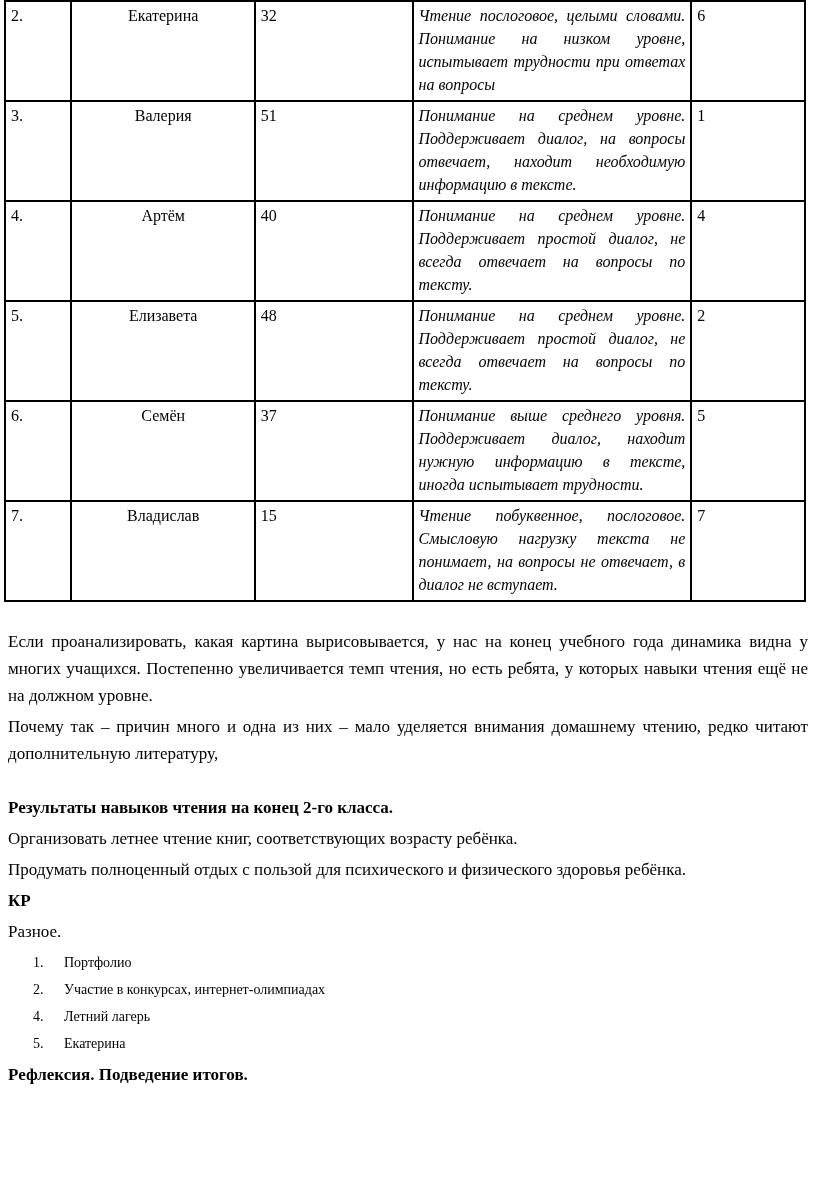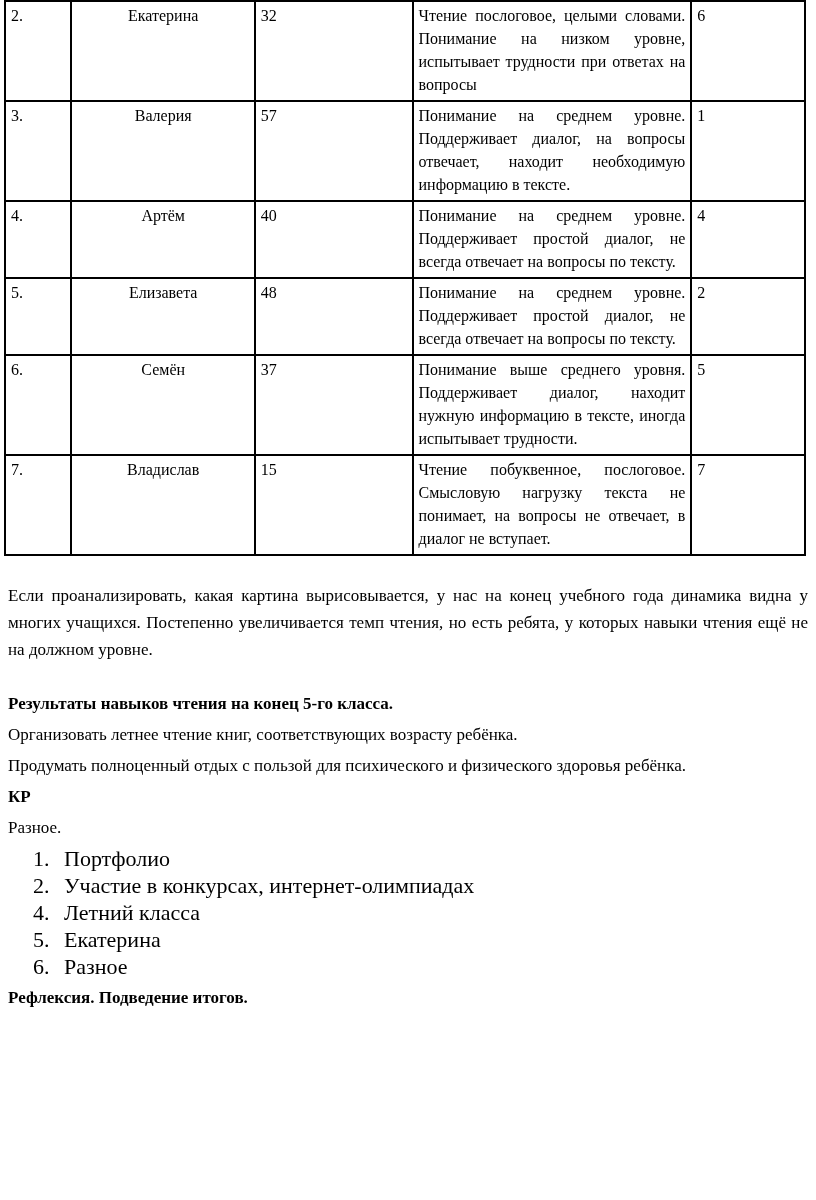--- a/index.html
+++ b/index.html
@@ -29,41 +29,41 @@
   }
   table.results td {
     border: 2px solid #000000;
     vertical-align: top;
     padding: 2px 5px 4px 5px;
     box-sizing: border-box;
   }
   td.c-num   { width: 62px;  padding-left: 8px; }
   td.c-name  { width: 171px; text-align: center; }
   td.c-speed { width: 147px; padding-left: 30px; }
-  td.c-desc  { width: 260px; text-align: justify; }
+  td.c-desc  { width: 260px; text-align: justify; font-style: italic; }
   td.c-score { width: 106px; padding-left: 8px; }
 
   
   .content {
     margin-top: 26px;
     font-size: 17px;
     line-height: 27px;
   }
   .content p {
     margin: 4px;
   }
   .p-justify { text-align: justify; }
   .bold { font-weight: bold; }
   .gap-above { margin-top: 27px !important; }
 
   
   .list-row {
     padding-left: 29px;
     line-height: 27px;
-    font-size: 22px;
+    font-size: 14px;
   }
   .list-marker {
     display: inline-block;
     width: 31px;
   }
 </style>
 </head>
 <body>
 
 <div class="page">
@@ -73,21 +73,21 @@
       <tr>
         <td class="c-num">2.</td>
         <td class="c-name">Екатерина</td>
         <td class="c-speed">32</td>
         <td class="c-desc">Чтение послоговое, целыми словами. Понимание на низком уровне, испытывает трудности при ответах на вопросы</td>
         <td class="c-score">6</td>
       </tr>
       <tr>
         <td class="c-num">3.</td>
         <td class="c-name">Валерия</td>
-        <td class="c-speed">57</td>
+        <td class="c-speed">51</td>
         <td class="c-desc">Понимание на среднем уровне. Поддерживает диалог, на вопросы отвечает, находит необходимую информацию в тексте.</td>
         <td class="c-score">1</td>
       </tr>
       <tr>
         <td class="c-num">4.</td>
         <td class="c-name">Артём</td>
         <td class="c-speed">40</td>
         <td class="c-desc">Понимание на среднем уровне. Поддерживает простой диалог, не всегда отвечает на вопросы по тексту.</td>
         <td class="c-score">4</td>
       </tr>
@@ -111,41 +111,39 @@
         <td class="c-speed">15</td>
         <td class="c-desc">Чтение побуквенное, послоговое. Смысловую нагрузку текста не понимает, на вопросы не отвечает, в диалог не вступает.</td>
         <td class="c-score">7</td>
       </tr>
     </tbody>
   </table>
 
   <div class="content">
 
     <p class="p-justify">Если проанализировать, какая картина вырисовывается, у нас на конец учебного года динамика видна у многих учащихся. Постепенно увеличивается темп чтения, но есть ребята, у которых навыки чтения ещё не на должном уровне.</p>
+    <p class="p-justify">Почему так – причин много и одна из них – мало уделяется внимания домашнему чтению, редко читают дополнительную литературу,</p>
 
-    <p class="bold gap-above">Результаты навыков чтения на конец 5-го класса.</p>
+    <p class="bold gap-above">Результаты навыков чтения на конец 2-го класса.</p>
     <p>Организовать  летнее чтение книг, соответствующих возрасту ребёнка.</p>
     <p class="p-justify">Продумать полноценный отдых с пользой для психического и физического здоровья ребёнка.</p>
     <p class="bold">КР</p>
     <p>Разное.</p>
 
     <div>
       <div class="list-row">
         <span class="list-marker">1.</span><span>Портфолио</span>
       </div>
       <div class="list-row">
         <span class="list-marker">2.</span><span>Участие в конкурсах, интернет-олимпиадах</span>
       </div>
       <div class="list-row">
-        <span class="list-marker">4.</span><span>Летний класса</span>
+        <span class="list-marker">4.</span><span>Летний лагерь</span>
       </div>
       <div class="list-row">
         <span class="list-marker">5.</span><span>Екатерина</span>
-      </div>
-      <div class="list-row">
-        <span class="list-marker">6.</span><span>Разное</span>
       </div>
     </div>
 
     <p class="bold">Рефлексия. Подведение итогов.</p>
 
   </div>
 </div>
 
 </body></html>

